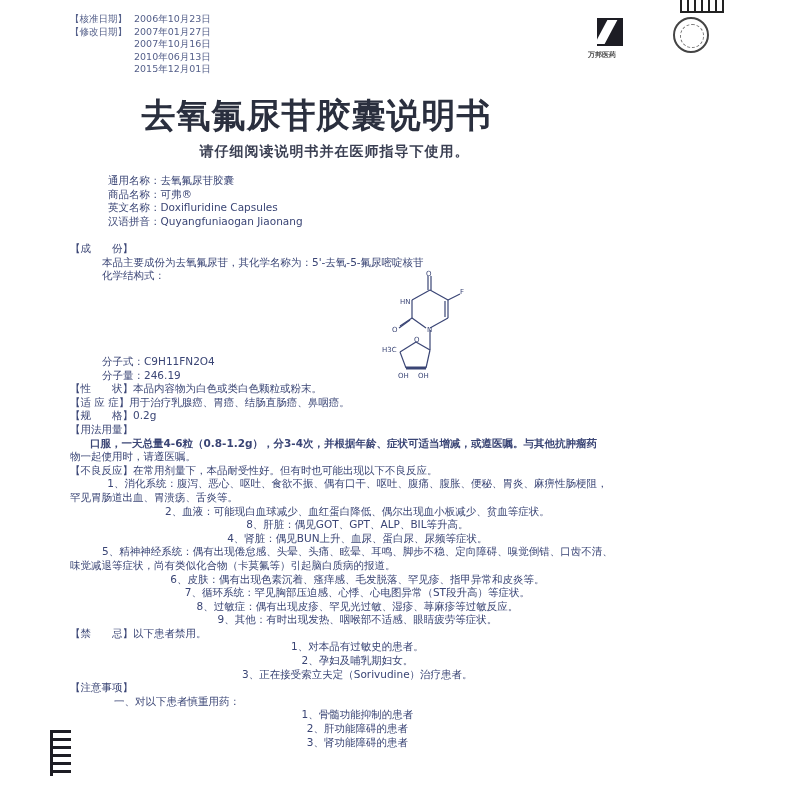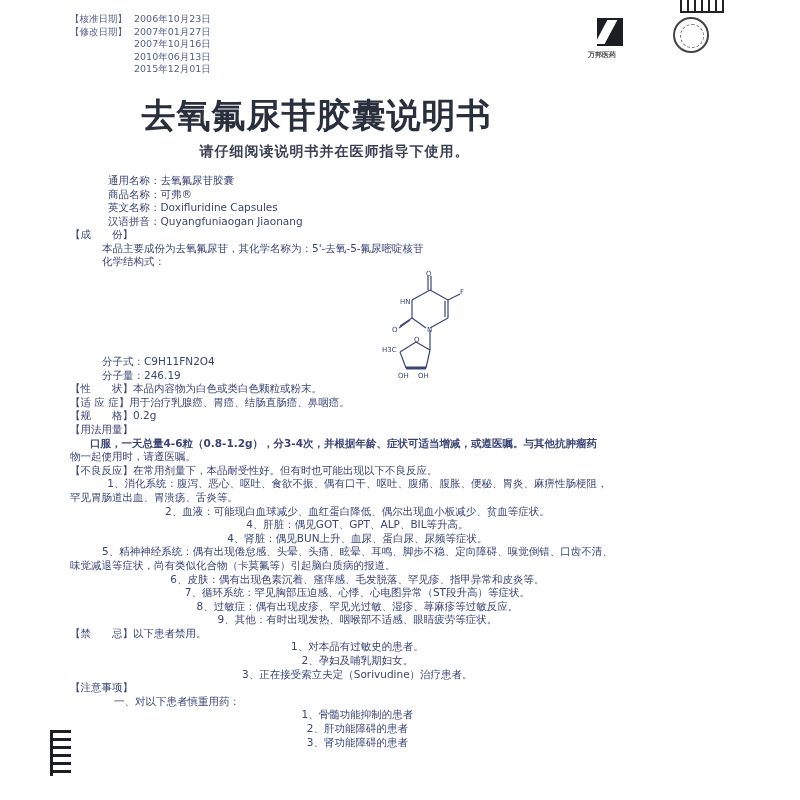--- a/index.html
+++ b/index.html
@@ -62,21 +62,21 @@
 <div class="abs title">去氧氟尿苷胶囊说明书</div>
 <div class="abs subtitle">请仔细阅读说明书并在医师指导下使用。</div>
 
 <div class="sec" style="top:174px;">
   <div class="indent1">通用名称：去氧氟尿苷胶囊</div>
   <div class="indent1">商品名称：可弗®</div>
   <div class="indent1">英文名称：Doxifluridine Capsules</div>
   <div class="indent1">汉语拼音：Quyangfuniaogan Jiaonang</div>
 </div>
 
-<div class="sec" style="top:228px;">
+<div class="sec" style="top:242px;">
   <div>【成　　份】</div>
   <div style="padding-left:32px;">本品主要成份为去氧氟尿苷，其化学名称为：5'-去氧-5-氟尿嘧啶核苷</div>
   <div style="padding-left:32px;font-family:Liberation Serif, serif;">化学结构式：</div>
 </div>
 
 <svg class="abs mol" width="120" height="110" viewBox="0 0 120 110">
   <g stroke="#3a4575" stroke-width="1.2" fill="none">
     <line x1="68" y1="6" x2="68" y2="20"></line>
       <line x1="71" y1="6" x2="71" y2="20"></line>
     <line x1="70" y1="20" x2="88" y2="30"></line>
@@ -115,21 +115,21 @@
   <div><span>【性　　状】</span><span>本品内容物为白色或类白色颗粒或粉末。</span></div>
   <div><span>【适 应 症】</span><span>用于治疗乳腺癌、胃癌、结肠直肠癌、鼻咽癌。</span></div>
   <div><span>【规　　格】</span><span>0.2g</span></div>
   <div>【用法用量】</div>
   <div style="padding-left:20px;font-weight:bold;">口服，一天总量4-6粒（0.8-1.2g），分3-4次，并根据年龄、症状可适当增减，或遵医嘱。与其他抗肿瘤药</div>
   <div>物一起使用时，请遵医嘱。</div>
   <div><span>【不良反应】</span><span>在常用剂量下，本品耐受性好。但有时也可能出现以下不良反应。</span></div>
   <div class="indent2">1、消化系统：腹泻、恶心、呕吐、食欲不振、偶有口干、呕吐、腹痛、腹胀、便秘、胃炎、麻痹性肠梗阻，</div>
   <div>罕见胃肠道出血、胃溃疡、舌炎等。</div>
   <div class="indent2">2、血液：可能现白血球减少、血红蛋白降低、偶尔出现血小板减少、贫血等症状。</div>
-  <div class="indent2">4、肝脏：偶见GOT、GPT、ALP、BIL等升高。</div>
+  <div class="indent2">8、肝脏：偶见GOT、GPT、ALP、BIL等升高。</div>
   <div class="indent2">4、肾脏：偶见BUN上升、血尿、蛋白尿、尿频等症状。</div>
   <div class="indent2">5、精神神经系统：偶有出现倦怠感、头晕、头痛、眩晕、耳鸣、脚步不稳、定向障碍、嗅觉倒错、口齿不清、</div>
   <div>味觉减退等症状，尚有类似化合物（卡莫氟等）引起脑白质病的报道。</div>
   <div class="indent2">6、皮肤：偶有出现色素沉着、瘙痒感、毛发脱落、罕见疹、指甲异常和皮炎等。</div>
   <div class="indent2">7、循环系统：罕见胸部压迫感、心悸、心电图异常（ST段升高）等症状。</div>
   <div class="indent2">8、过敏症：偶有出现皮疹、罕见光过敏、湿疹、荨麻疹等过敏反应。</div>
   <div class="indent2">9、其他：有时出现发热、咽喉部不适感、眼睛疲劳等症状。</div>
   <div><span>【禁　　忌】</span><span>以下患者禁用。</span></div>
   <div class="indent2">1、对本品有过敏史的患者。</div>
   <div class="indent2">2、孕妇及哺乳期妇女。</div>

